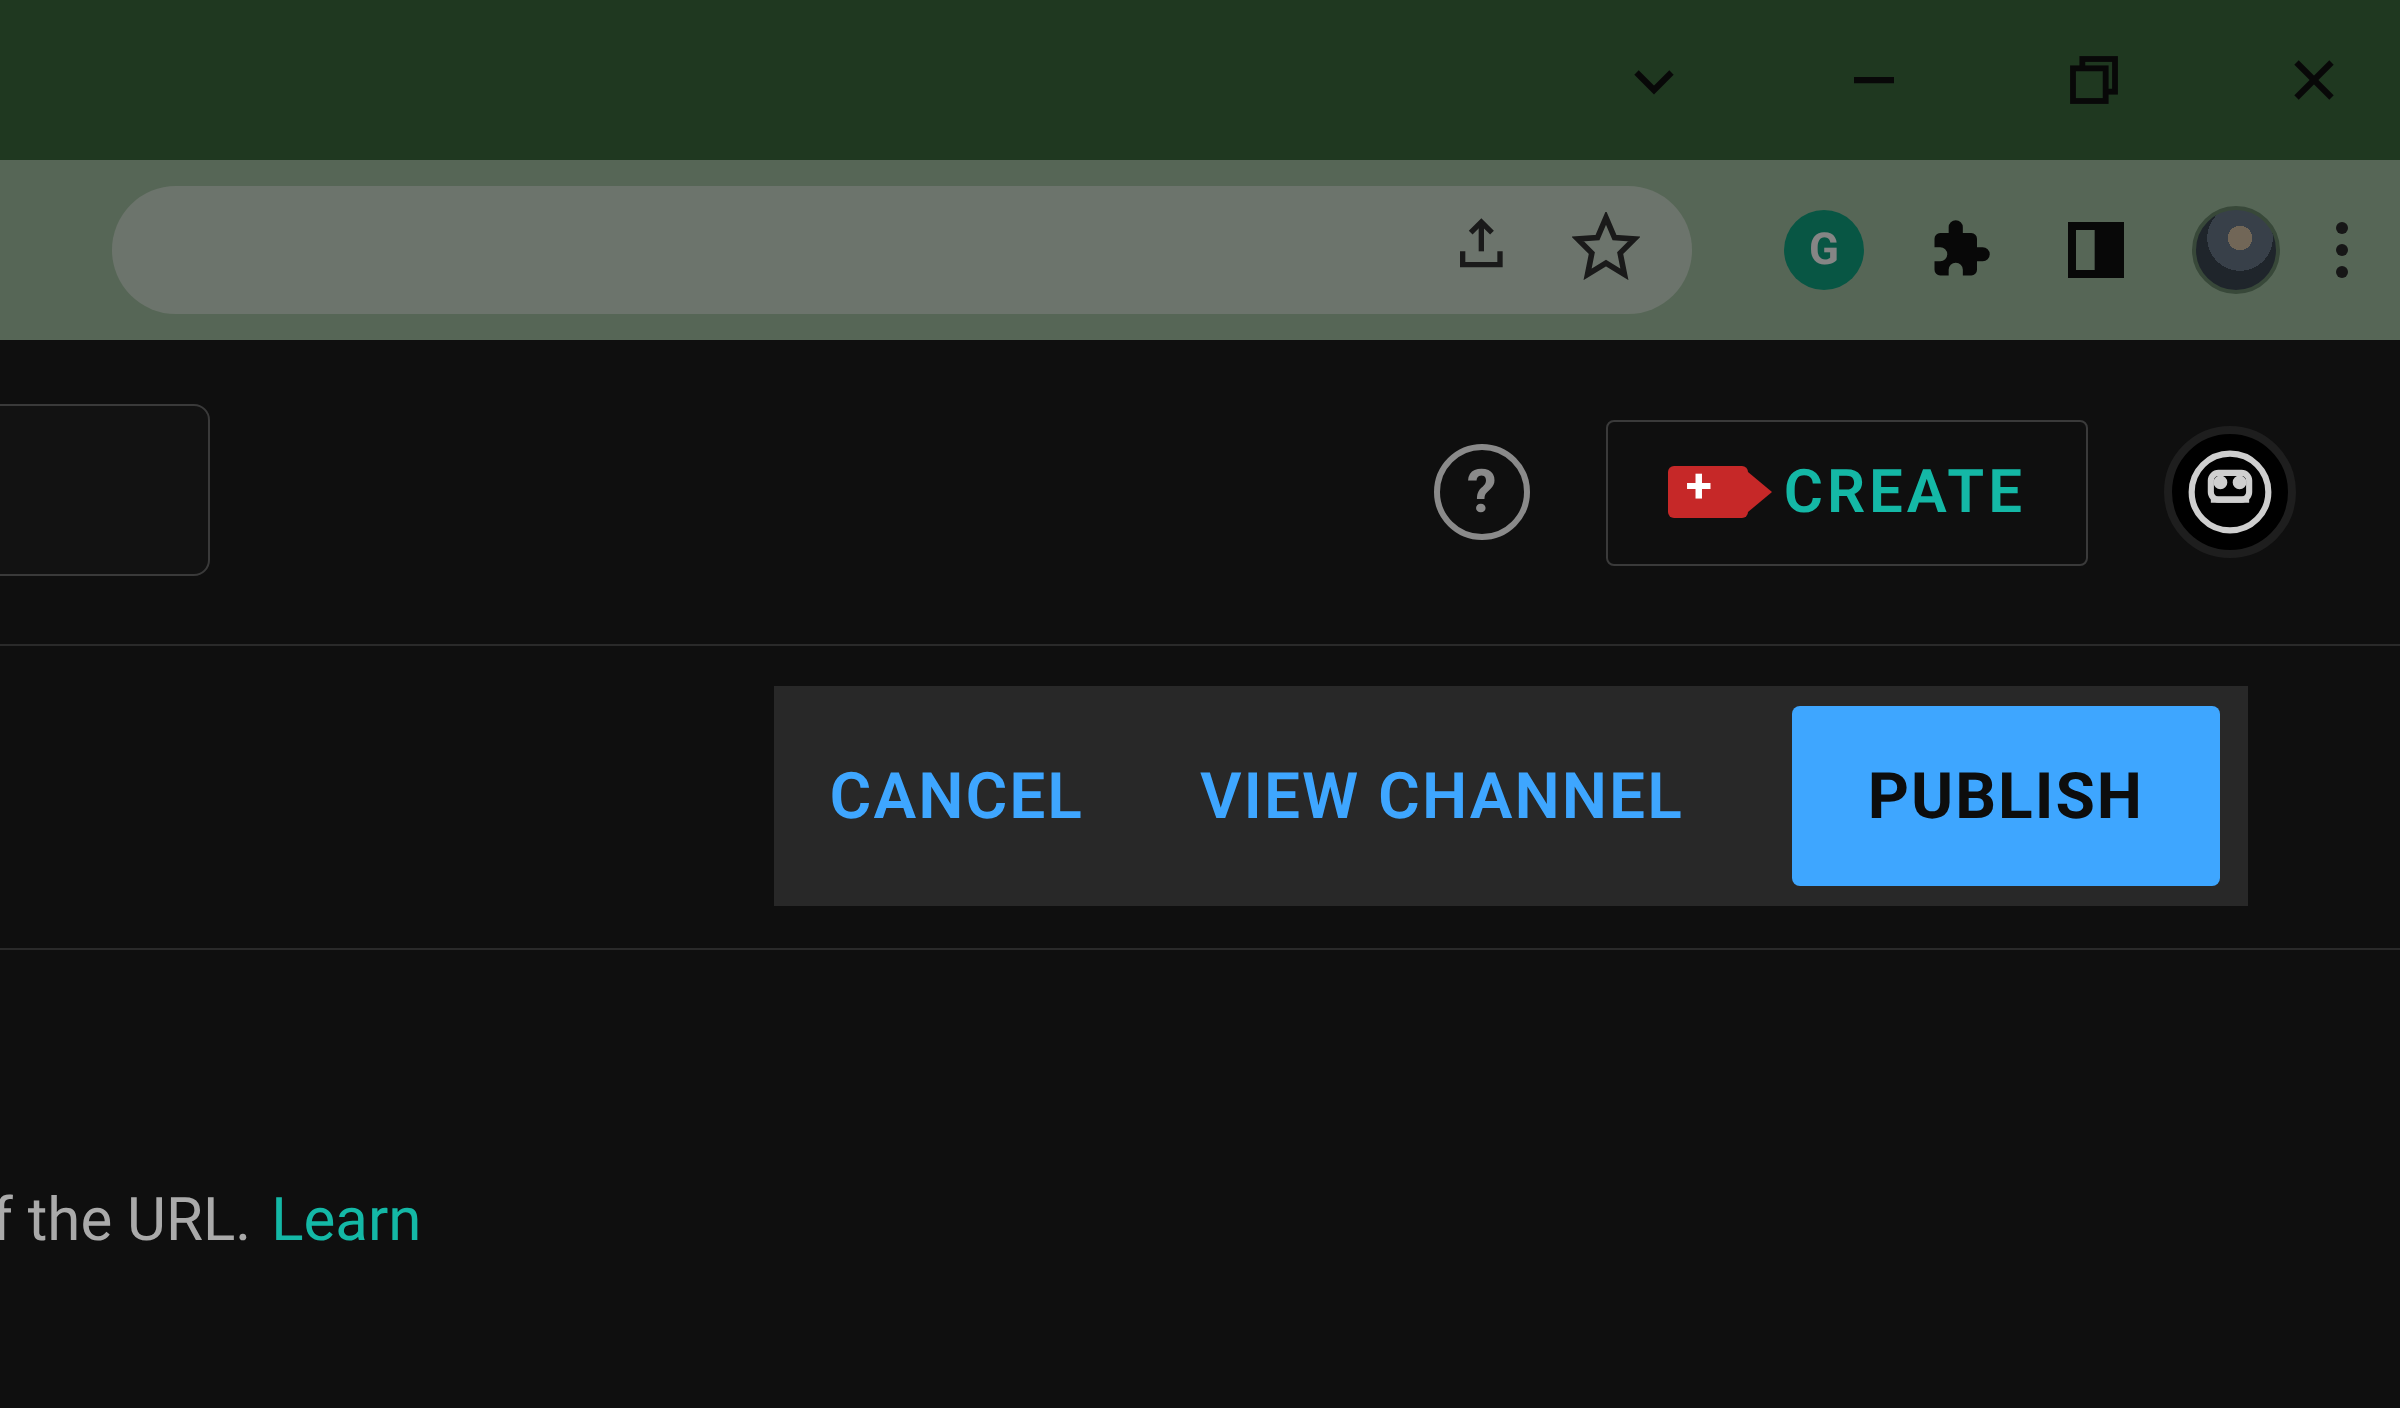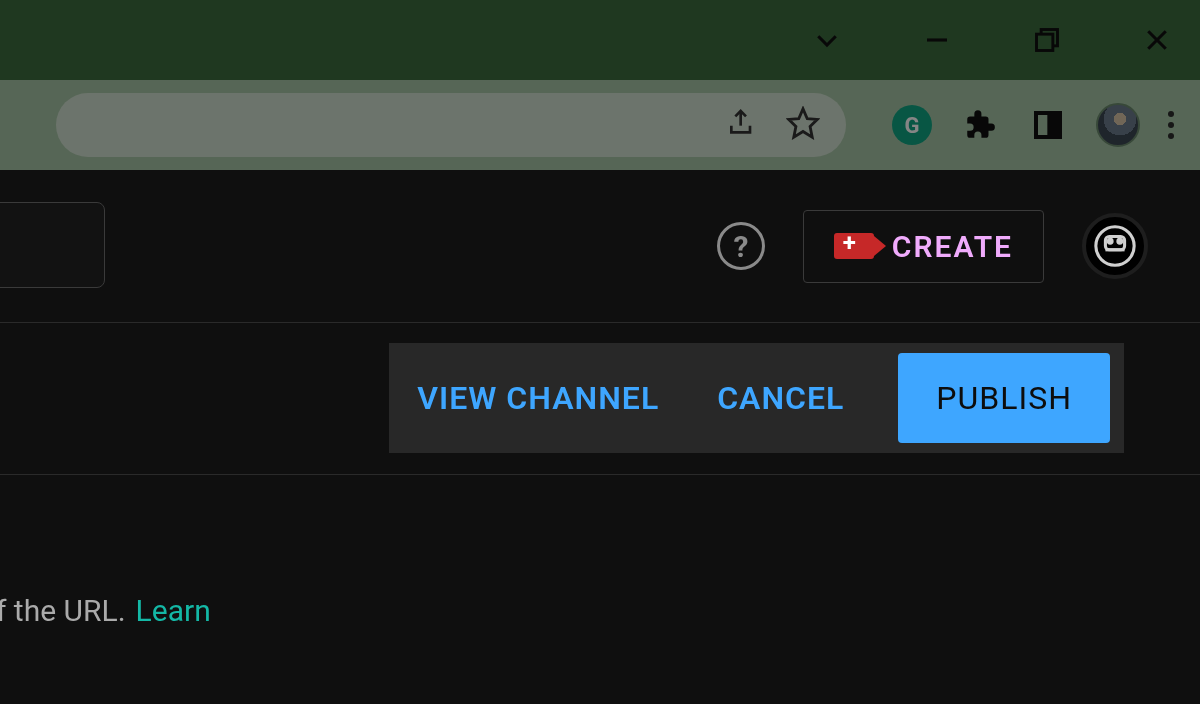--- a/index.html
+++ b/index.html
@@ -131,21 +131,21 @@
   }
   .create-cam::before {
     content: "+";
     position: absolute;
     left: 9px; top: -4px;
     color: #fff;
     font-size: 24px;
     font-weight: 700;
   }
   .create-btn-label {
-    color: #f0abfc;
+    color: #14b8a6;
     font-size: 30px;
     font-weight: 600;
     letter-spacing: 2px;
   }
   .app-avatar {
     width: 66px; height: 66px;
     border-radius: 50%;
     background: #000;
     border: 4px solid #1e1e1e;
     display: flex; align-items:center; justify-content:center;
@@ -176,21 +176,21 @@
     font-weight: 600;
     letter-spacing: 1px;
     padding: 14px 4px;
     white-space: nowrap;
     cursor: pointer;
   }
   .publish-btn {
     background: #3ea6ff;
     color: #0d0d0d;
     font-size: 32px;
-    font-weight: 400;
+    font-weight: 700;
     letter-spacing: 1px;
     padding: 26px 38px;
     border-radius: 4px;
     cursor: pointer;
     white-space: nowrap;
     text-align: right;
   }
 
   
   .content {
@@ -291,22 +291,22 @@
         <rect x="7" y="7" width="10" height="7" rx="2"></rect>
         <circle cx="9.5" cy="9.5" r="1" fill="#cfcfcf"></circle>
         <circle cx="14.5" cy="9.5" r="1" fill="#cfcfcf"></circle>
         <line x1="7" y1="14" x2="17" y2="14"></line>
       </svg>
   </div>
 </div>
 
 <div class="action-row">
   <div class="action-bar">
+    <div class="text-btn">CANCEL</div>
     <div class="text-btn">VIEW CHANNEL</div>
-    <div class="text-btn">CANCEL</div>
     <div class="publish-btn">PUBLISH</div>
   </div>
 </div>
 
 <div class="content">
   <div class="url-text">
     <span>f the URL.</span>
     <span class="link">Learn</span>
   </div>
 </div>

